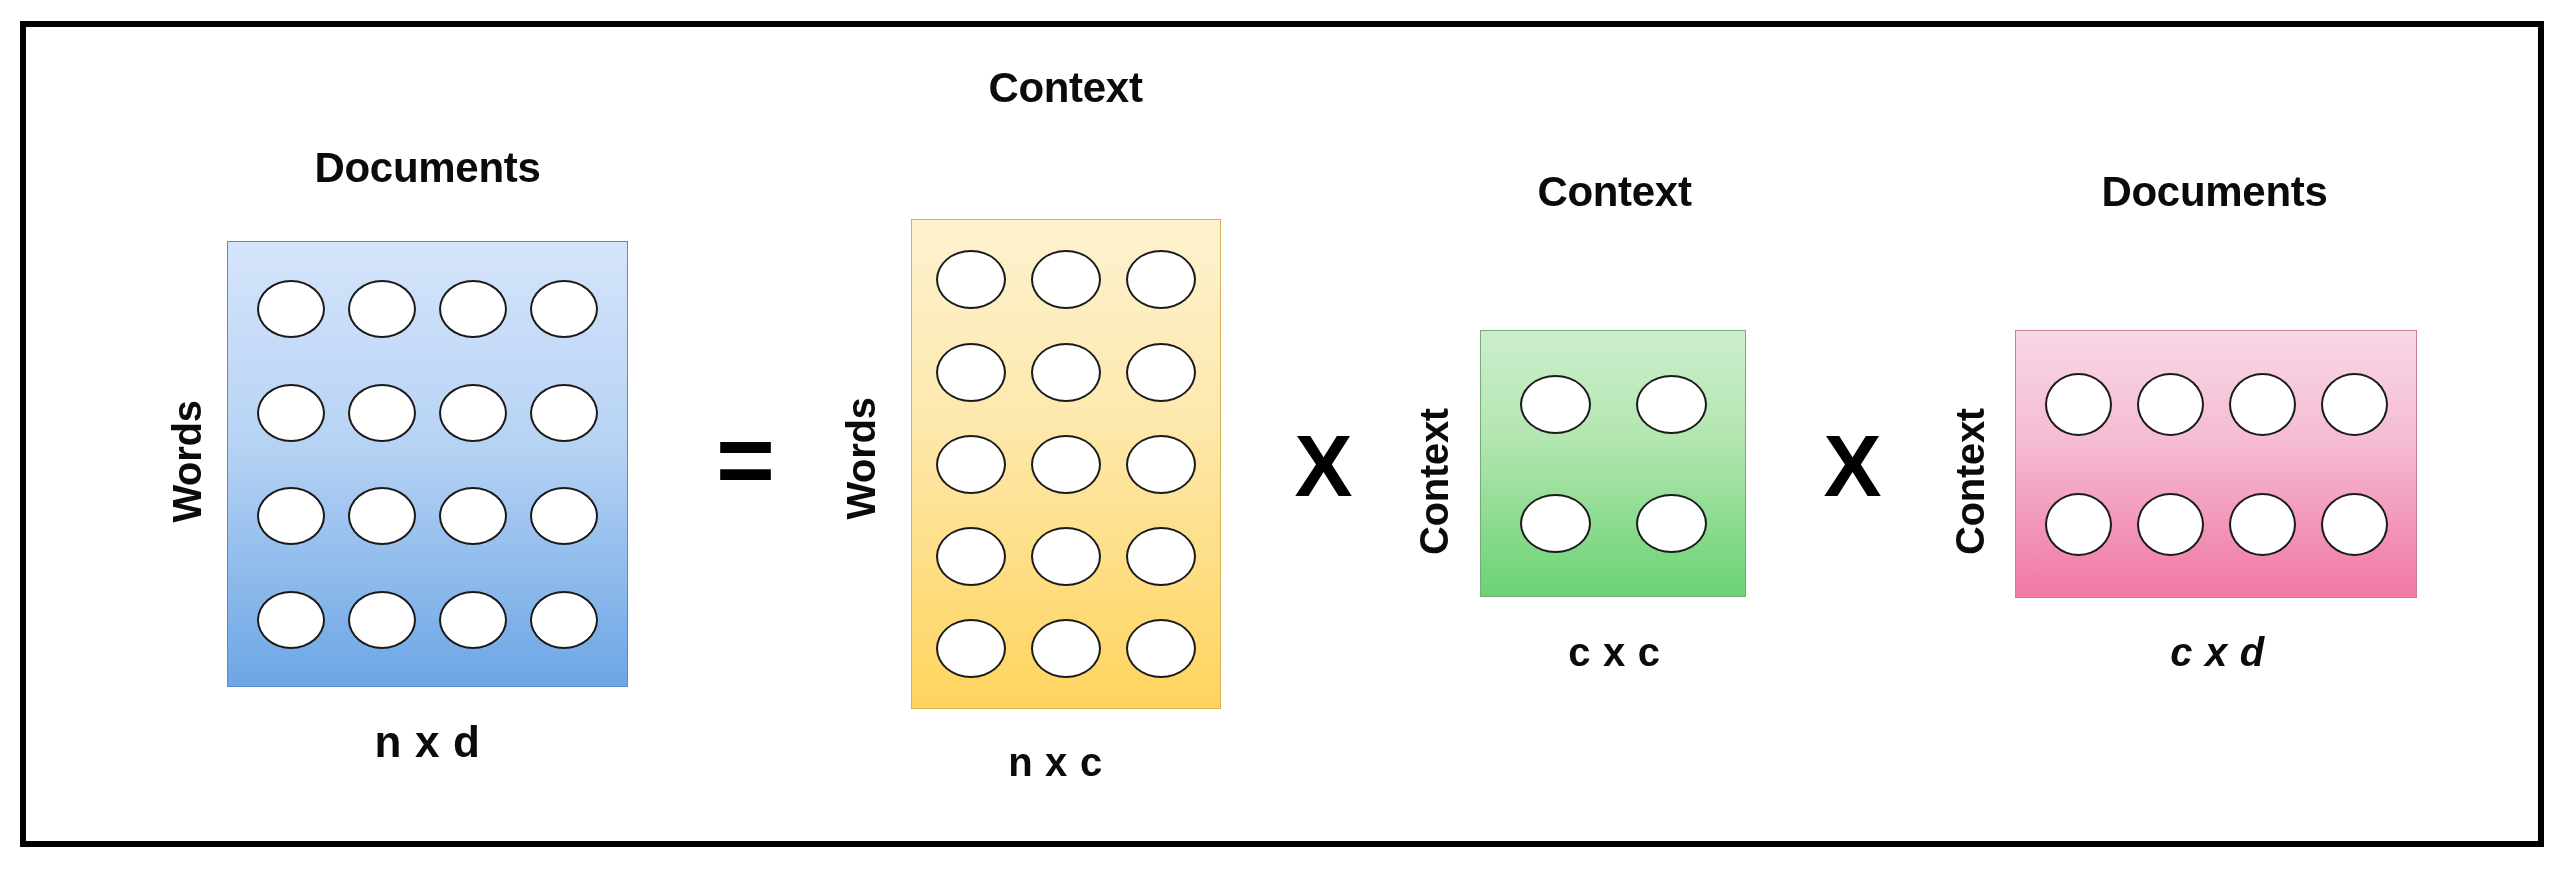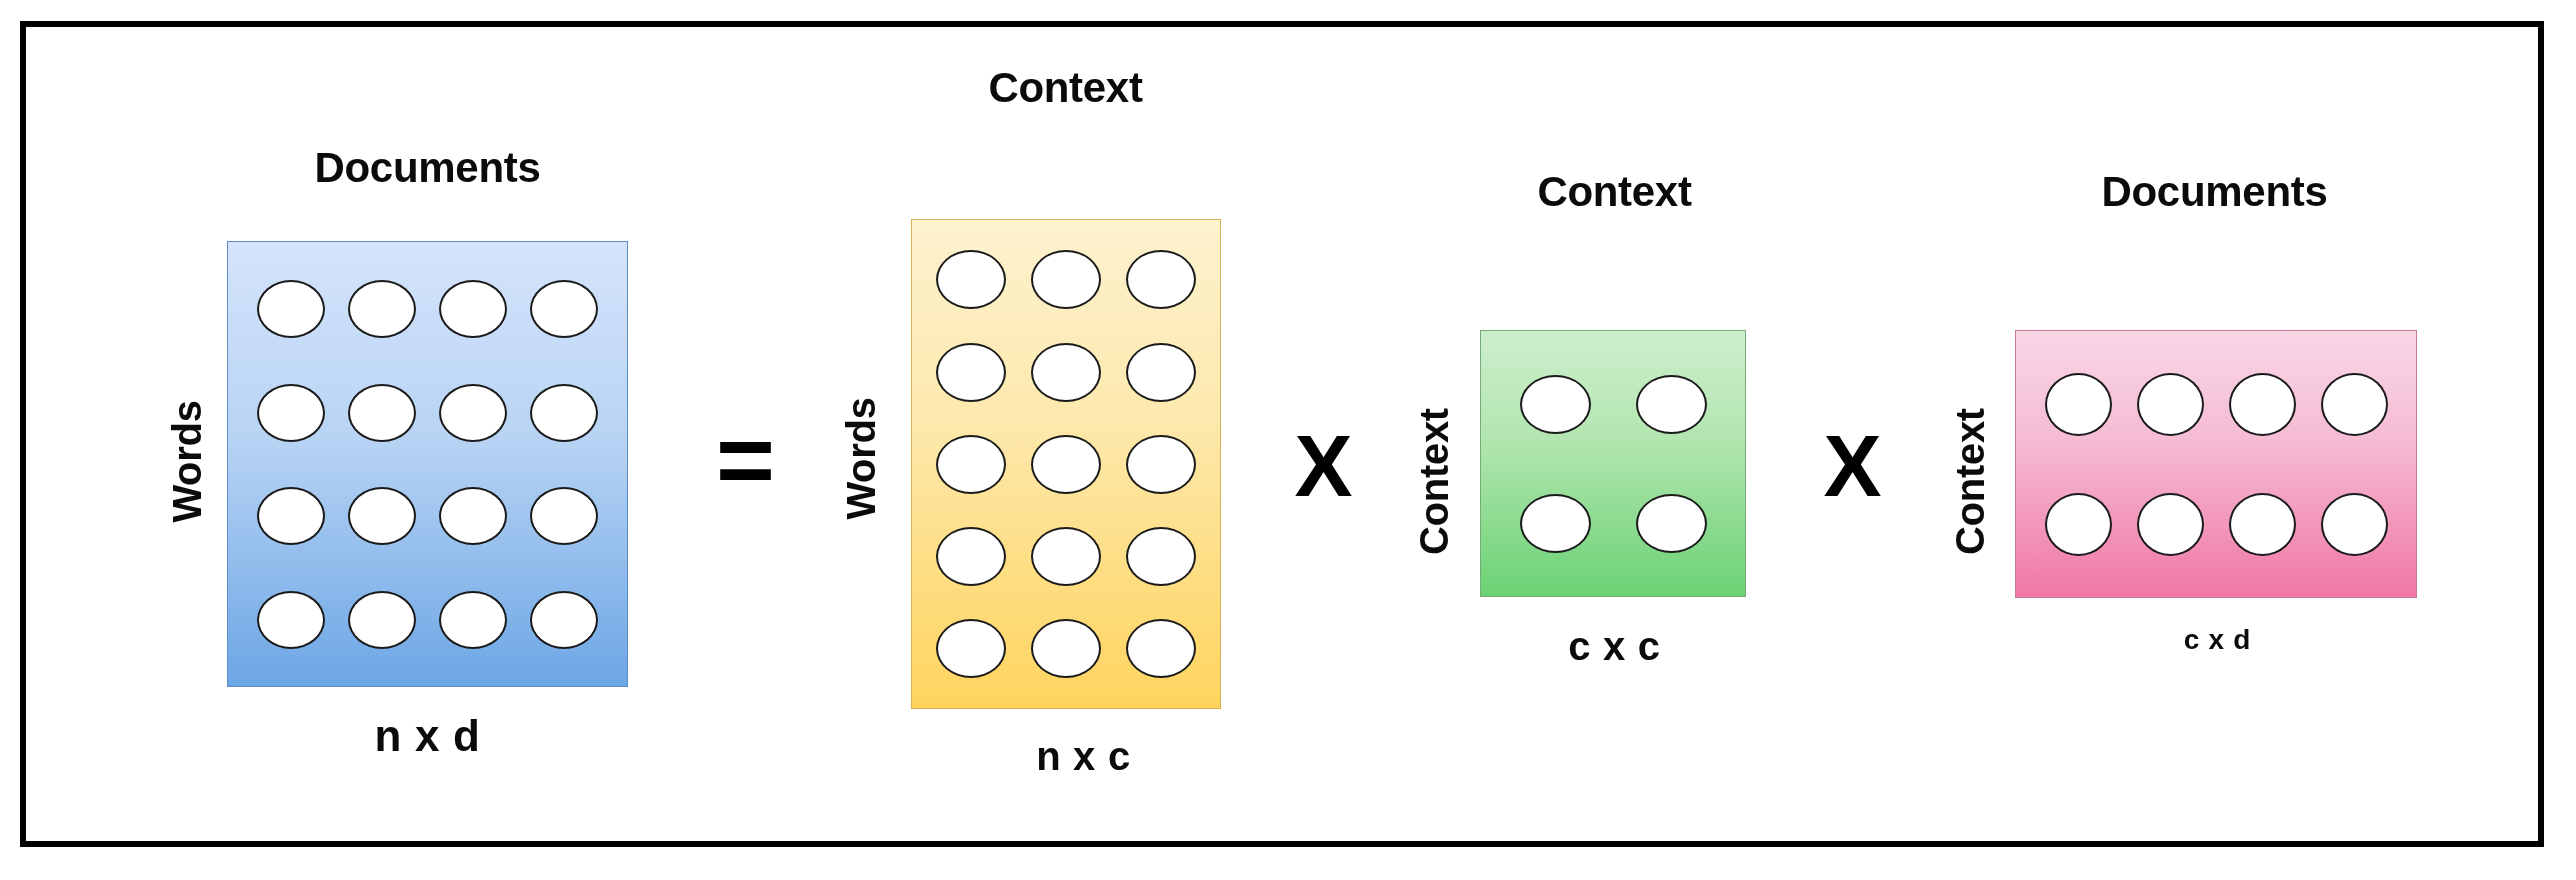--- a/index.html
+++ b/index.html
@@ -50,20 +50,21 @@
     white-space: nowrap;
     letter-spacing: -0.3px;
   }
   .bottom-label {
     position: absolute;
     text-align: center;
     font-weight: bold;
     color: #0b0b0b;
     white-space: nowrap;
     letter-spacing: 0.7px;
+    margin-top: 6px;
   }
   .side-label {
     position: absolute;
     font-weight: bold;
     color: #0b0b0b;
     white-space: nowrap;
     transform-origin: center center;
     transform: rotate(-90deg);
     letter-spacing: -0.3px;
   }
@@ -96,21 +97,21 @@
   #m2-box {
     left: 885px; top: 192px; width: 310px; height: 490px;
     background: linear-gradient(to bottom, #fdf2cf 0%, #fde9ae 40%, #ffd45e 100%);
     border-color: #d7b154;
     grid-template-columns: repeat(3, 1fr);
     grid-template-rows: repeat(5, 1fr);
     padding: 13.4px 12px;
   }
   #m2-box .cell-dot { width: 70px; height: 59px; }
   #m2-top { left: 865px; top: 37px; width: 349px; font-size: 42px; }
-  #m2-bottom { left: 890px; top: 707px; width: 335px; font-size: 40px; }
+  #m2-bottom { left: 862px; top: 707px; width: 335px; font-size: 40px; }
   #m2-side { left: 741px; top: 409px; width: 188px; font-size: 40px; text-align: center; }
 
   
   #op-times-1 { left: 1247px; top: 395px; width: 101px; font-size: 87px; }
 
   
   #m3-box {
     left: 1454px; top: 303px; width: 266px; height: 267px;
     background: linear-gradient(to bottom, #cdeecd 0%, #b3e6b0 40%, #6bd274 100%);
     border-color: #76ac78;
@@ -130,21 +131,21 @@
   #m4-box {
     left: 1989px; top: 303px; width: 402px; height: 268px;
     background: linear-gradient(to bottom, #f8d7e5 0%, #f5bcd4 40%, #f077a5 100%);
     border-color: #c47b9c;
     grid-template-columns: repeat(4, 1fr);
     grid-template-rows: repeat(2, 1fr);
     padding: 13.4px 16px;
   }
   #m4-box .cell-dot { width: 67px; height: 63px; }
   #m4-top { left: 1984px; top: 141px; width: 409px; font-size: 42px; }
-  #m4-bottom { left: 2004px; top: 597px; width: 375px; font-size: 28px; }
+  #m4-bottom { left: 2004px; top: 597px; width: 375px; font-size: 40px; font-style: italic; }
   #m4-side { left: 1850px; top: 432px; width: 188px; font-size: 40px; text-align: center; }
 </style>
 </head>
 <body>
 
 <div id="canvas">
   <div id="frame">
 
     <div class="top-label" id="m1-top">Documents</div>
 

